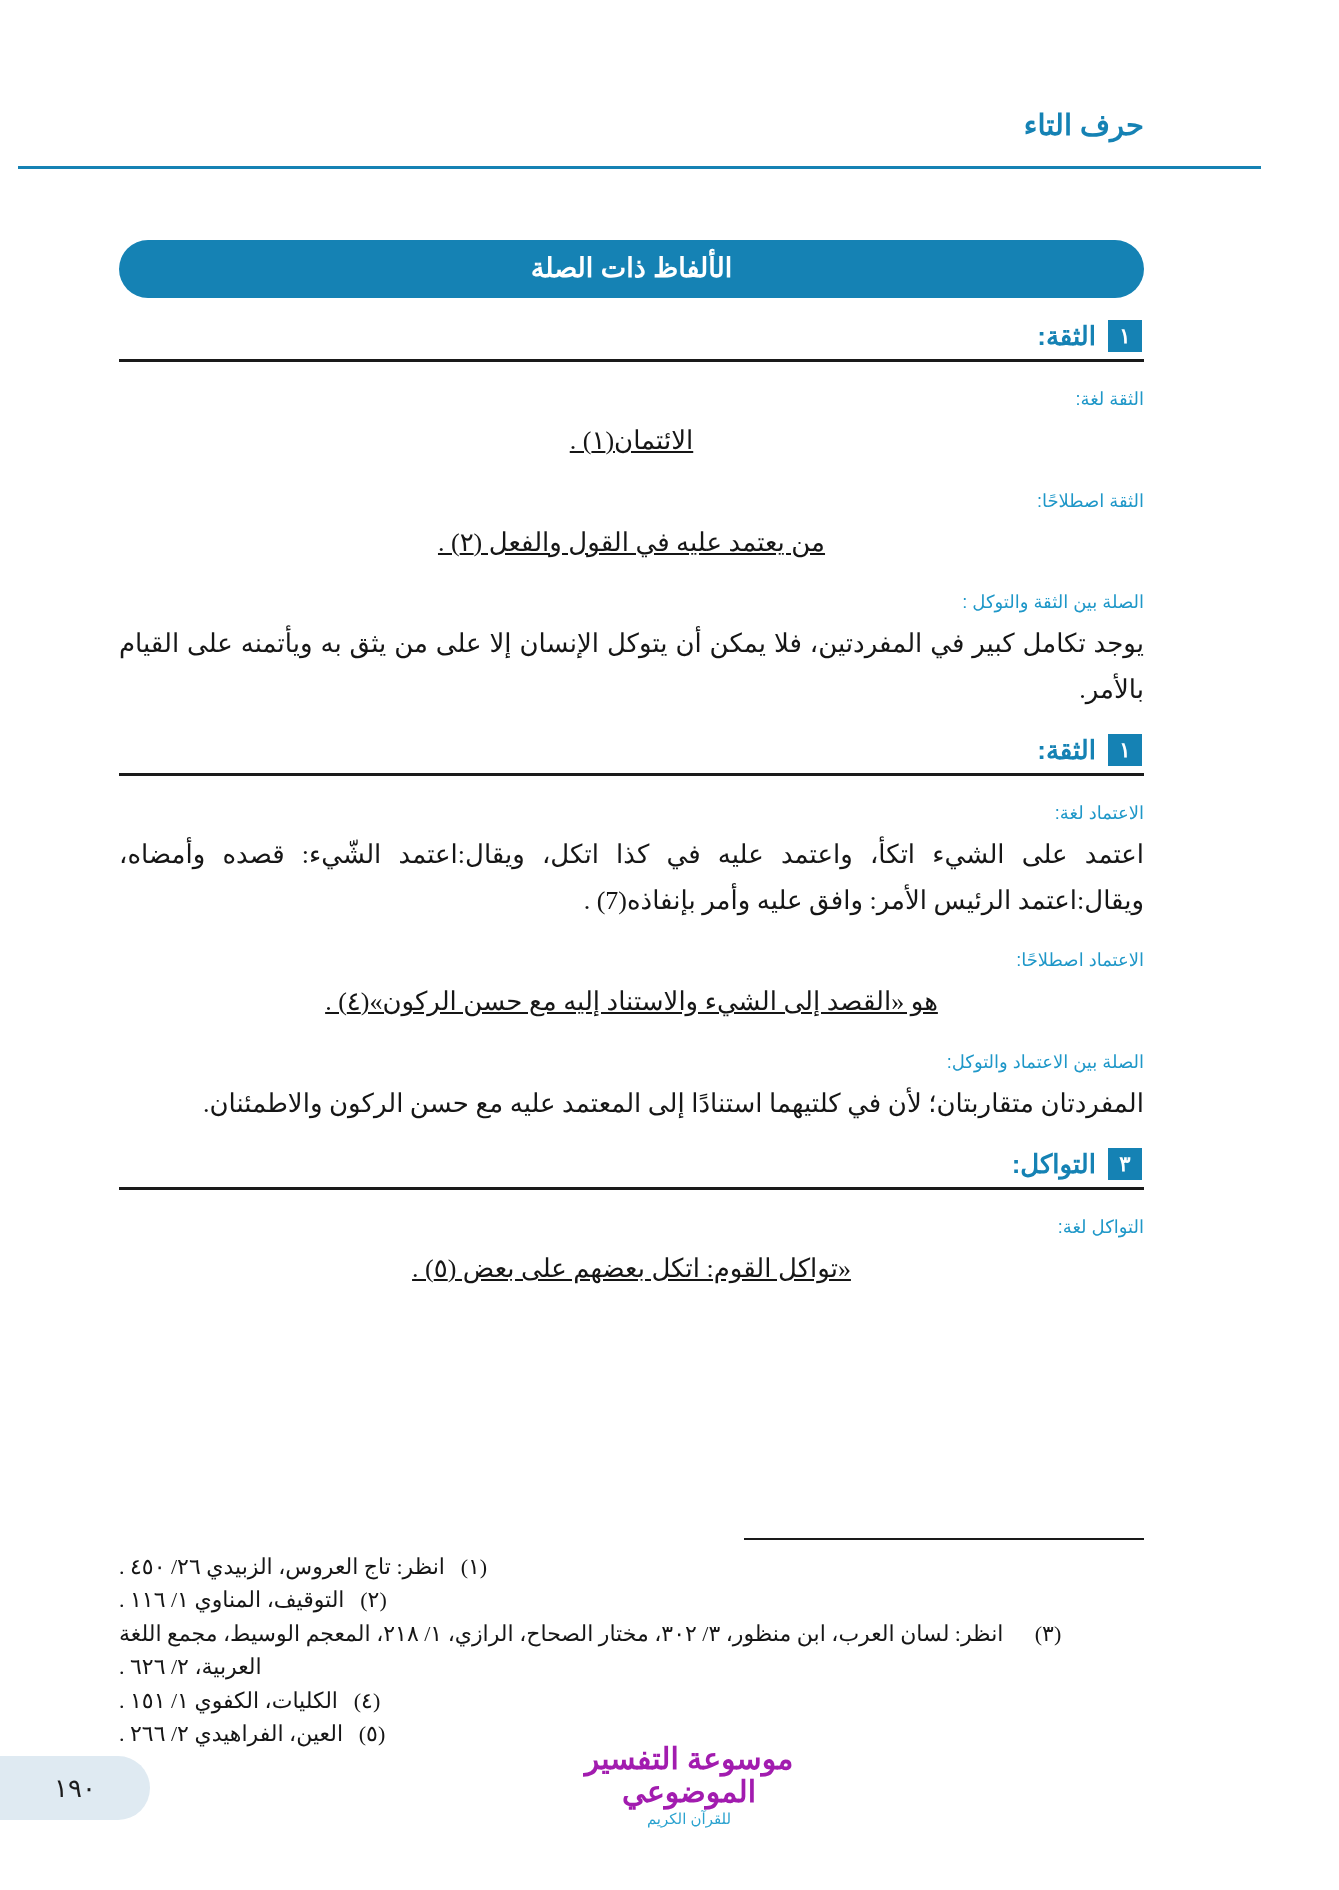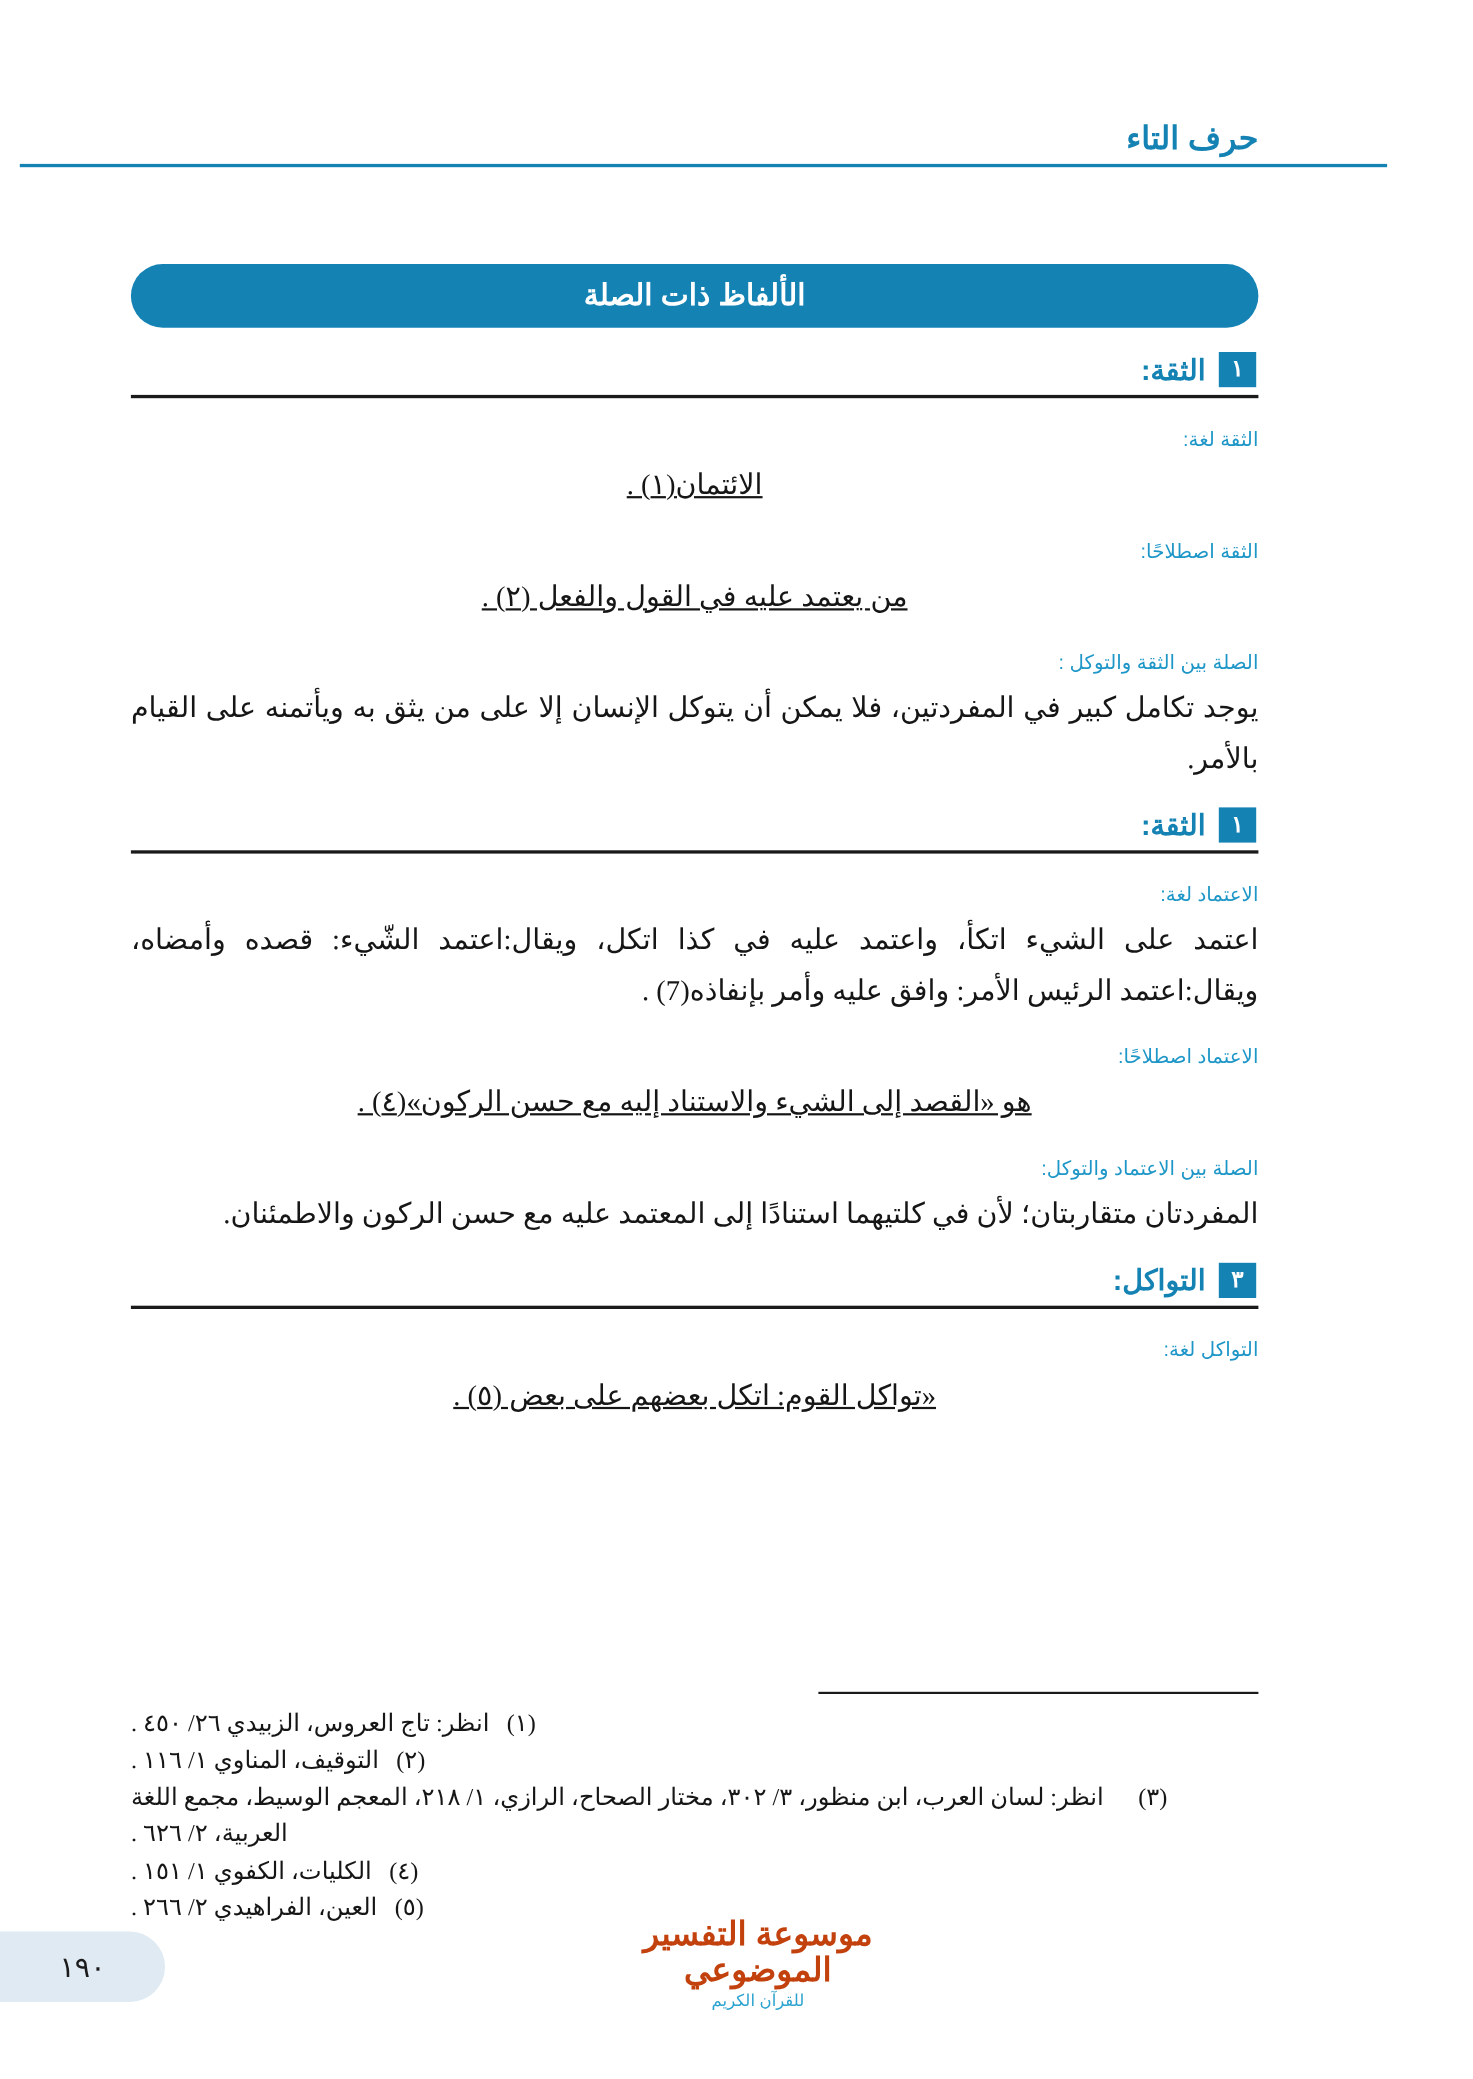--- a/index.html
+++ b/index.html
@@ -30,21 +30,21 @@
     left: 0;
     padding: 0 60px 0 0;
   }
   .header-title {
     text-align: right;
     color: #1582b4;
     font-size: 29px;
     font-weight: bold;
     letter-spacing: 0px;
     padding-right: 135px;
-    padding-bottom: 6px;
+    padding-bottom: 24px;
     font-family: "Liberation Sans", sans-serif;
   }
   .header-rule {
     height: 3px;
     background: #1582b4;
     margin: 0 18px 0 18px;
   }
 
   
   .content {
@@ -169,21 +169,21 @@
     right: 500px;
     bottom: 10px;
     width: 300px;
     text-align: center;
     color: #1c5f96;
   }
   .logo-main {
     font-family: "Liberation Sans", sans-serif;
     font-size: 30px;
     font-weight: bold;
-    color: #c2410c;
+    color: #a21caf;
     letter-spacing: -1px;
     line-height: 1.1;
   }
   .logo-sub {
     font-family: "Liberation Sans", sans-serif;
     font-size: 15px;
     color: #2aa2cf;
     margin-top: 2px;
   }
   .page-num-box {

